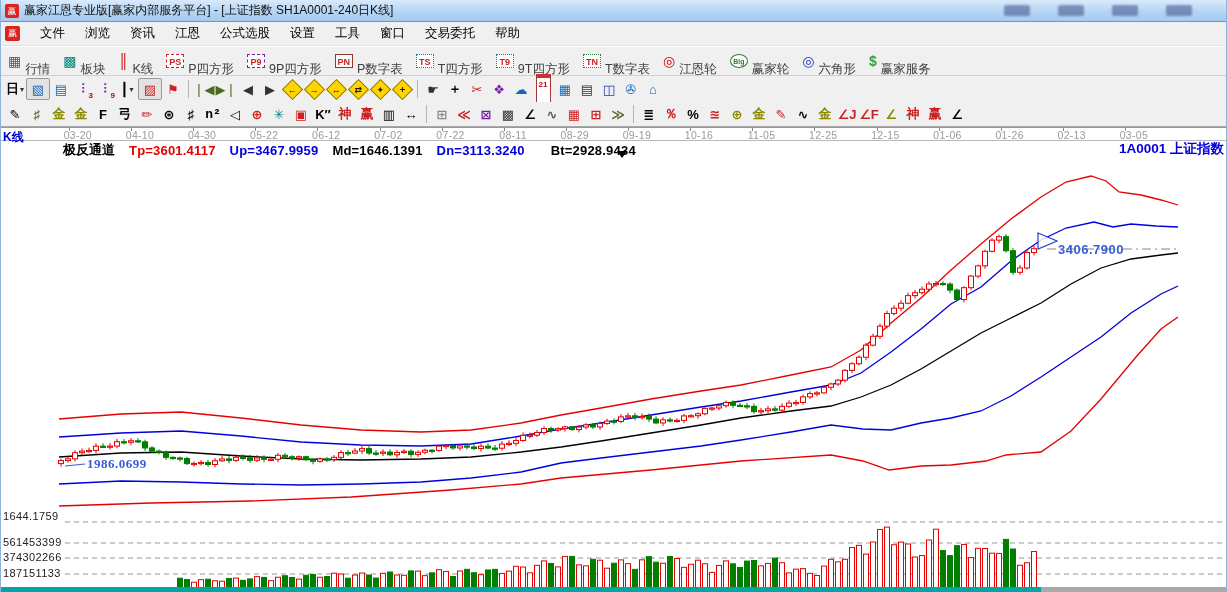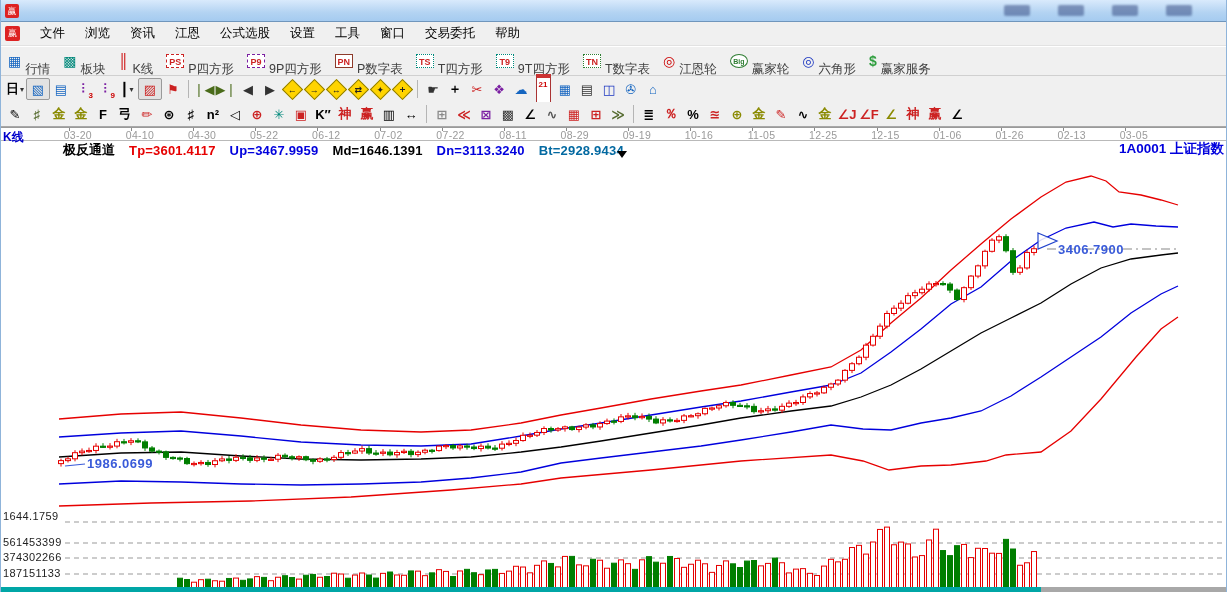--- a/index.html
+++ b/index.html
@@ -44,33 +44,34 @@
   #dates-row{left:0;top:127px;width:100%;height:14px;border-top:1px solid #9a9a9a;border-bottom:1px solid #b9b9b9;box-sizing:border-box;background:#fff;}
   .date-lbl{position:absolute;top:1px;width:46px;text-align:right;font-size:10.5px;color:#9a9a9a;letter-spacing:.3px;}
   .date-tick{position:absolute;top:0;width:1px;height:3px;background:#888;}
   #kline-label{left:2px;top:129px;font-size:12px;font-weight:bold;color:#0000cc;}
   #info-row{left:62px;top:142px;height:16px;display:flex;align-items:center;font-size:13px;}
   #indicator-name{color:#000;margin-right:14px;font-weight:bold;}
   .legend-item{margin-right:14px;font-weight:bold;letter-spacing:.2px;}
   #symbol-label{right:2px;top:140px;font-size:13.5px;font-weight:bold;color:#0000dd;}
   
   #anno-last{left:1057px;top:242px;font-size:13px;font-weight:bold;color:#3a5bd9;letter-spacing:.5px;}
-  #anno-start{left:86px;top:456px;font-size:13px;font-weight:bold;color:#3a5bd9;letter-spacing:.5px;}
+  #anno-start{left:86px;top:456px;font-size:13px;font-weight:bold;color:#3a5bd9;letter-spacing:.5px;font-family:Liberation Serif, serif;}
   .axis-lbl{left:2px;font-size:11px;color:#222;letter-spacing:.4px;}
   
   #chart-layer{left:0;top:0;width:1227px;height:592px;pointer-events:none;}
   
   #strip-teal{left:0;top:587px;width:1040px;height:5px;background:#00a6a6;}
   #strip-gray{left:1040px;top:587px;width:187px;height:5px;background:#a8a8a8;}
 </style>
 </head>
 <body>
 
 <div id="titlebar" class="abs">
   <div id="app-icon">赢</div>
+  <div id="title-text">赢家江恩专业版[赢家内部服务平台] - [上证指数  SH1A0001-240日K线]</div>
   <div style="flex:1"></div>
   <div class="blur-item" style="margin-right:28px"></div>
   <div class="blur-item" style="margin-right:28px"></div>
   <div class="blur-item" style="margin-right:28px"></div>
   <div class="blur-item" style="margin-right:34px"></div>
 </div>
 
 <div id="menubar" class="abs">
   <div id="menu-icon">赢</div>
 
@@ -269,21 +270,21 @@
     <div class="ico">
       <span style="color: rgb(204, 34, 34);">✏</span>
     </div>
     <div class="ico">
       <span style="color: rgb(0, 0, 0);">⊛</span>
     </div>
     <div class="ico">
       <span style="color: rgb(0, 0, 0);">♯</span>
     </div>
     <div class="ico">
-      <span style="color: rgb(0, 0, 0);">n²</span>
+      <span style="color: rgb(0, 0, 0); font-family: Liberation Mono, monospace;">n²</span>
     </div>
     <div class="ico">
       <span style="color: rgb(0, 0, 0);">◁</span>
     </div>
     <div class="ico">
       <span style="color: rgb(204, 34, 34);">⊕</span>
     </div>
     <div class="ico">
       <span style="color: rgb(0, 137, 123);">✳</span>
     </div>
@@ -420,21 +421,21 @@
     <span class="date-tick" style="left: 1124.04px;"></span>
   </div>
 <div id="kline-label" class="abs">K线</div>
 <div id="info-row" class="abs">
   <span id="indicator-name">极反通道</span>
 
 <span class="legend-item" style="color: rgb(230, 0, 0);">Tp=3601.4117</span>
     <span class="legend-item" style="color: rgb(0, 0, 221);">Up=3467.9959</span>
     <span class="legend-item" style="color: rgb(0, 0, 0);">Md=1646.1391</span>
     <span class="legend-item" style="color: rgb(0, 0, 221);">Dn=3113.3240</span>
-    <span class="legend-item" style="color: #0369a1;">Bt=2928.9434</span>
+    <span class="legend-item" style="color: #000000; margin-left: 12px;">Bt=2928.9434</span>
   </div>
 <div id="symbol-label" class="abs">1A0001  上证指数</div>
 
 <div id="chart-layer" class="abs">
   <svg id="chart-svg" width="1227" height="592" viewBox="0 0 1227 592" xmlns="http://www.w3.org/2000/svg">
       <line x1="64" y1="522" x2="1225" y2="522" stroke="#999" stroke-width="1" stroke-dasharray="5,4"></line>
       <line x1="64" y1="543" x2="1225" y2="543" stroke="#999" stroke-width="1" stroke-dasharray="5,4"></line>
       <line x1="64" y1="558" x2="1225" y2="558" stroke="#999" stroke-width="1" stroke-dasharray="5,4"></line>
       <line x1="64" y1="574" x2="1225" y2="574" stroke="#999" stroke-width="1" stroke-dasharray="5,4"></line>
       <polyline points="58,419 120,414 180,412 240,418 300,425 360,430 420,432 470,430 520,423 560,415 600,408 650,399 700,391 740,385 790,375 830,367 860,350 890,323 920,298 950,270 980,244 1010,219 1040,197 1065,182 1090,176 1105,181 1118,192 1140,195 1160,200 1177,205" fill="none" stroke="#e60000" stroke-width="1.3"></polyline>

